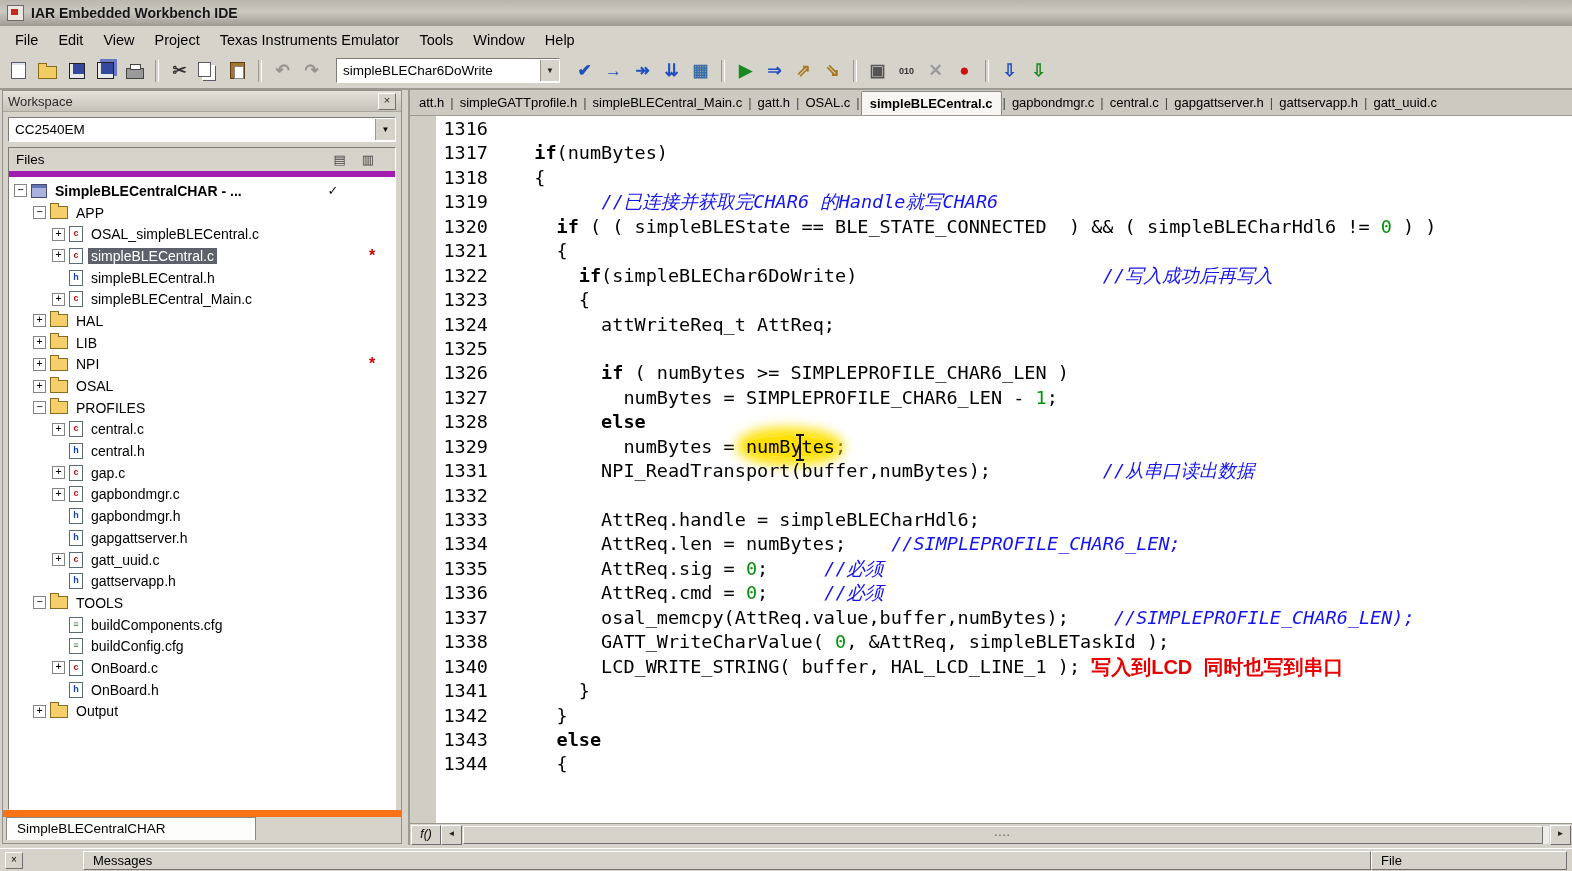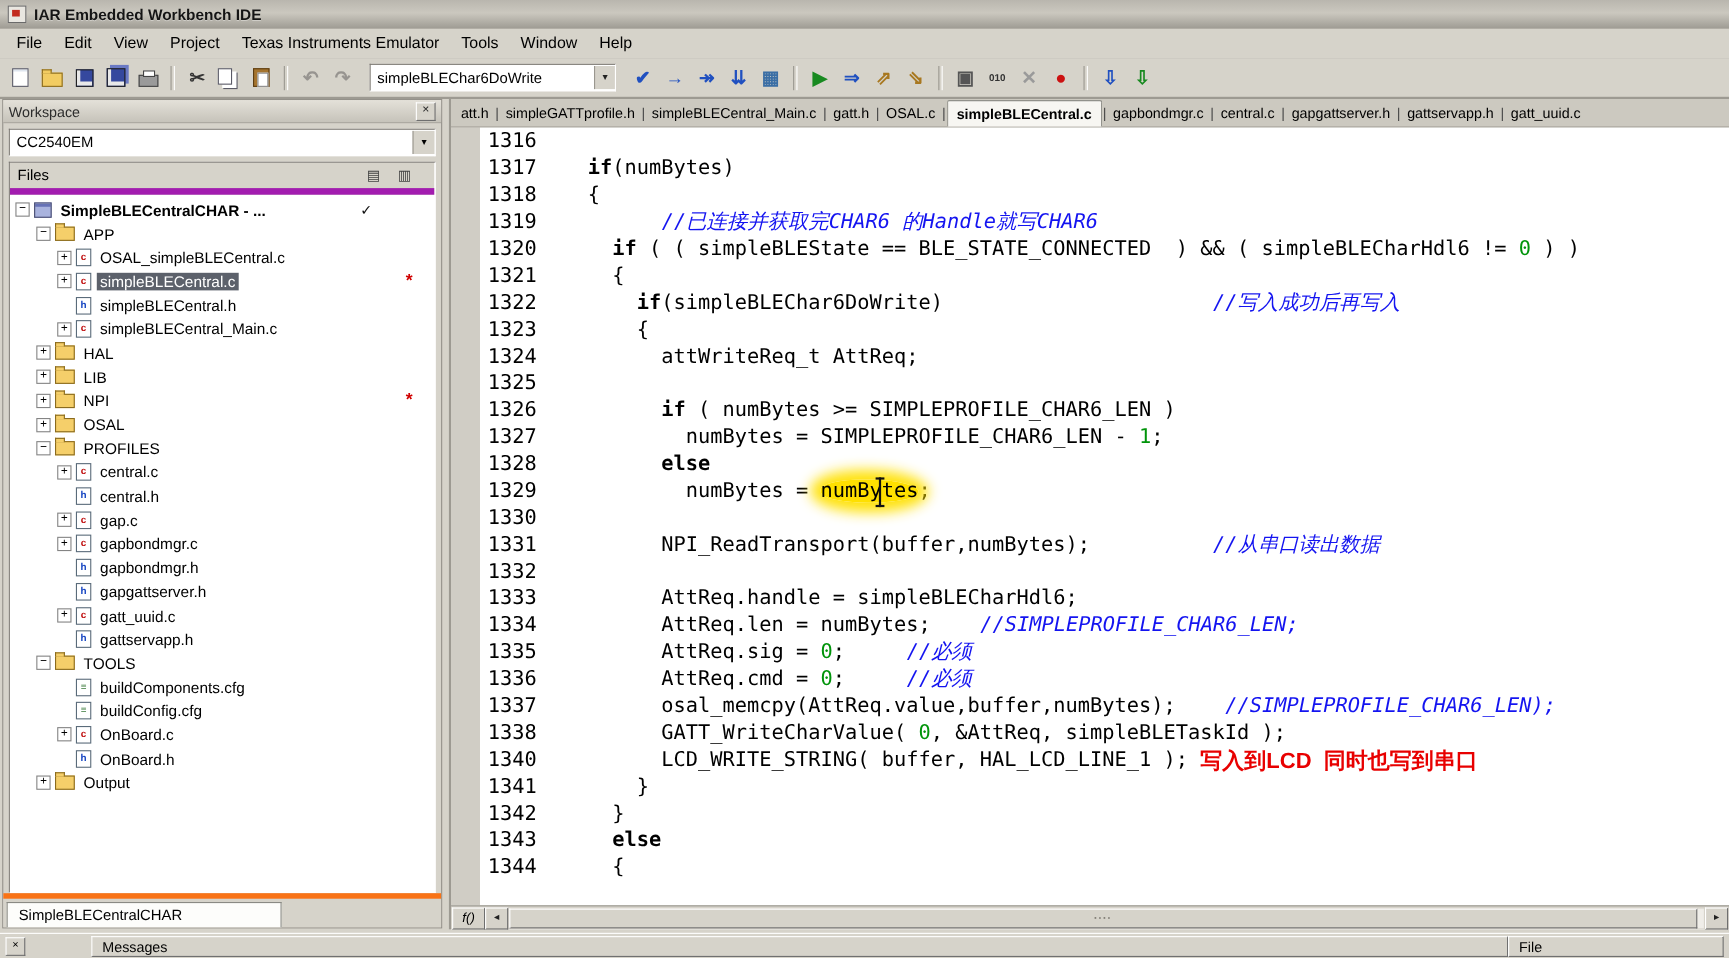--- a/index.html
+++ b/index.html
@@ -73,21 +73,21 @@
   .ti-cfile,.ti-hfile,.ti-cfgfile{width:12px;height:14px;background:#fff;border:1px solid #5a6b7a;
         font-size:9px;font-weight:bold;text-align:center;line-height:13px;}
   .ti-cfile{color:#c01010;}
   .ti-hfile{color:#1040c0;}
   .ti-cfgfile{color:#3a7a3a;}
   .tlabel{padding:0 3px;}
   .tlabel.bold{font-weight:bold;}
   .tlabel.selected{background:#5c616b;color:#fff;}
   .tcol1{position:absolute;right:52px;width:20px;text-align:center;font-size:13px;color:#111;}
   .tcol2{position:absolute;right:16px;width:14px;text-align:center;color:#d00000;font-weight:bold;font-size:16px;}
-  .ws-bottom{height:26px;flex:none;background:#d6d3ca;border-top:5px solid #f97316;display:flex;align-items:flex-end;padding-left:3px;}
+  .ws-bottom{height:26px;flex:none;background:#d6d3ca;border-top:7px solid #f97316;display:flex;align-items:flex-start;padding-left:3px;}
   .ws-tab{width:228px;background:#fdfdfb;border:1px solid #8a8a84;border-bottom:none;font-size:13.5px;
           padding:3px 10px 4px;margin-bottom:0;}
 
   
   .editor{position:absolute;left:408px;top:90px;right:0;height:755px;display:flex;flex-direction:column;
           background:#fff;border-left:2px solid #9d9a92;}
   .etabs{height:25px;flex:none;background:#ccc9c0;display:flex;align-items:center;font-size:13px;
          border-bottom:1px solid #9d9a92;overflow:hidden;padding-left:4px;text-align:center;}
   .etab{padding:4px 5px;white-space:nowrap;}
   .etab.active{background:#f7f6f2;font-weight:bold;border:1px solid #8a8a84;border-bottom:1px solid #f7f6f2;
@@ -451,21 +451,20 @@
         <div class="code-row"><span class="code-gutter">1320</span><span class="code-text"><span class="tk-p">    </span><span class="tk-k">if</span><span class="tk-p"> ( ( simpleBLEState == BLE_STATE_CONNECTED  ) &amp;&amp; ( simpleBLECharHdl6 != </span><span class="tk-n">0</span><span class="tk-p"> ) )</span></span></div>
         <div class="code-row"><span class="code-gutter">1321</span><span class="code-text"><span class="tk-p">    {</span></span></div>
         <div class="code-row"><span class="code-gutter">1322</span><span class="code-text"><span class="tk-p">      </span><span class="tk-k">if</span><span class="tk-p">(simpleBLEChar6DoWrite)                  </span><span class="tk-c">//写入成功后再写入</span></span></div>
         <div class="code-row"><span class="code-gutter">1323</span><span class="code-text"><span class="tk-p">      {</span></span></div>
         <div class="code-row"><span class="code-gutter">1324</span><span class="code-text"><span class="tk-p">        attWriteReq_t AttReq;</span></span></div>
         <div class="code-row"><span class="code-gutter">1325</span><span class="code-text"></span></div>
         <div class="code-row"><span class="code-gutter">1326</span><span class="code-text"><span class="tk-p">        </span><span class="tk-k">if</span><span class="tk-p"> ( numBytes &gt;= SIMPLEPROFILE_CHAR6_LEN )</span></span></div>
         <div class="code-row"><span class="code-gutter">1327</span><span class="code-text"><span class="tk-p">          numBytes = SIMPLEPROFILE_CHAR6_LEN - </span><span class="tk-n">1</span><span class="tk-p">;</span></span></div>
         <div class="code-row"><span class="code-gutter">1328</span><span class="code-text"><span class="tk-p">        </span><span class="tk-k">else</span></span></div>
         <div class="code-row"><span class="code-gutter">1329</span><span class="code-text"><span class="tk-p">          numBytes = </span><span class="tk-hl">numBytes<span class="ibeam"></span></span><span class="tk-p">;</span></span></div>
-        <div class="code-row"><span class="code-gutter">1330</span><span class="code-text"></span></div>
         <div class="code-row"><span class="code-gutter">1331</span><span class="code-text"><span class="tk-p">        NPI_ReadTransport(buffer,numBytes);      </span><span class="tk-c">//从串口读出数据</span></span></div>
         <div class="code-row"><span class="code-gutter">1332</span><span class="code-text"></span></div>
         <div class="code-row"><span class="code-gutter">1333</span><span class="code-text"><span class="tk-p">        AttReq.handle = simpleBLECharHdl6;</span></span></div>
         <div class="code-row"><span class="code-gutter">1334</span><span class="code-text"><span class="tk-p">        AttReq.len = numBytes;</span><span class="tk-c">//SIMPLEPROFILE_CHAR6_LEN;</span></span></div>
         <div class="code-row"><span class="code-gutter">1335</span><span class="code-text"><span class="tk-p">        AttReq.sig = </span><span class="tk-n">0</span><span class="tk-p">; </span><span class="tk-c">//必须</span></span></div>
         <div class="code-row"><span class="code-gutter">1336</span><span class="code-text"><span class="tk-p">        AttReq.cmd = </span><span class="tk-n">0</span><span class="tk-p">; </span><span class="tk-c">//必须</span></span></div>
         <div class="code-row"><span class="code-gutter">1337</span><span class="code-text"><span class="tk-p">        osal_memcpy(AttReq.value,buffer,numBytes);</span><span class="tk-c">//SIMPLEPROFILE_CHAR6_LEN);</span></span></div>
         <div class="code-row"><span class="code-gutter">1338</span><span class="code-text"><span class="tk-p">        GATT_WriteCharValue( </span><span class="tk-n">0</span><span class="tk-p">, &amp;AttReq, simpleBLETaskId );</span></span></div>
         <div class="code-row"><span class="code-gutter">1340</span><span class="code-text"><span class="tk-p">        LCD_WRITE_STRING( buffer, HAL_LCD_LINE_1 ); </span><span class="tk-ann">写入到LCD  同时也写到串口</span></span></div>
         <div class="code-row"><span class="code-gutter">1341</span><span class="code-text"><span class="tk-p">      }</span></span></div>

